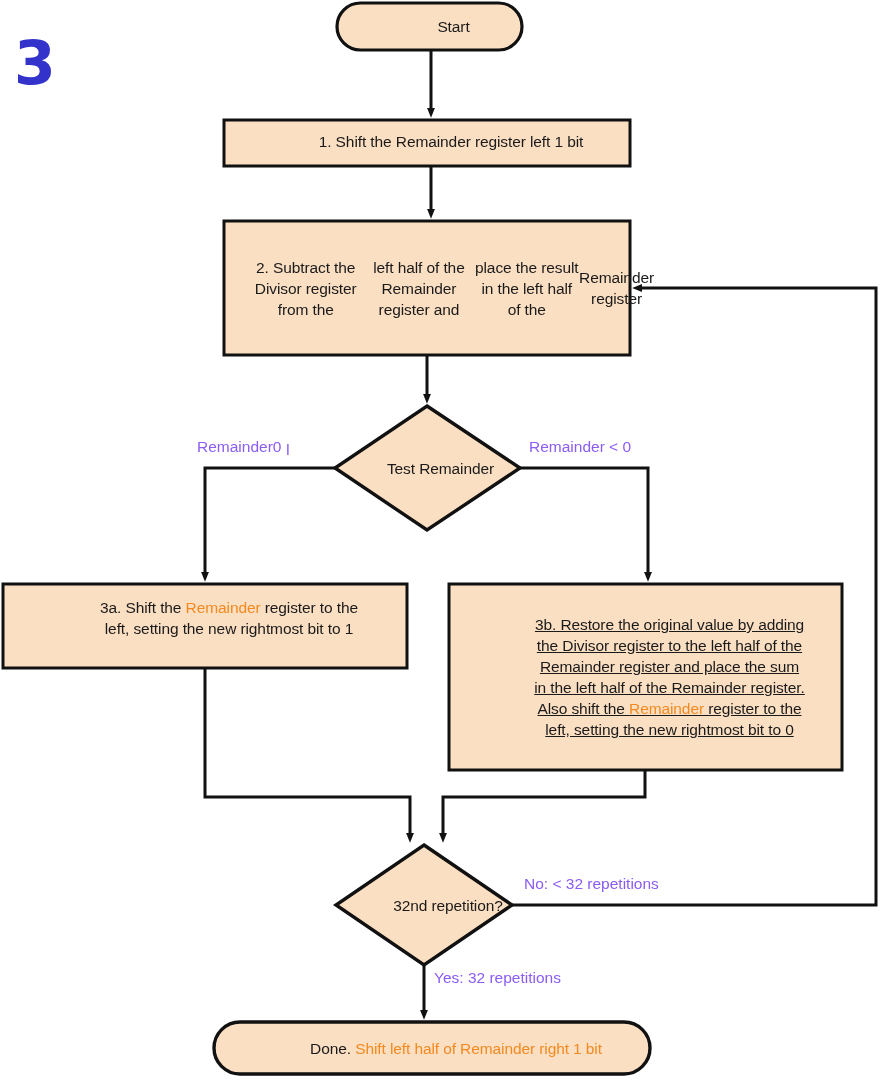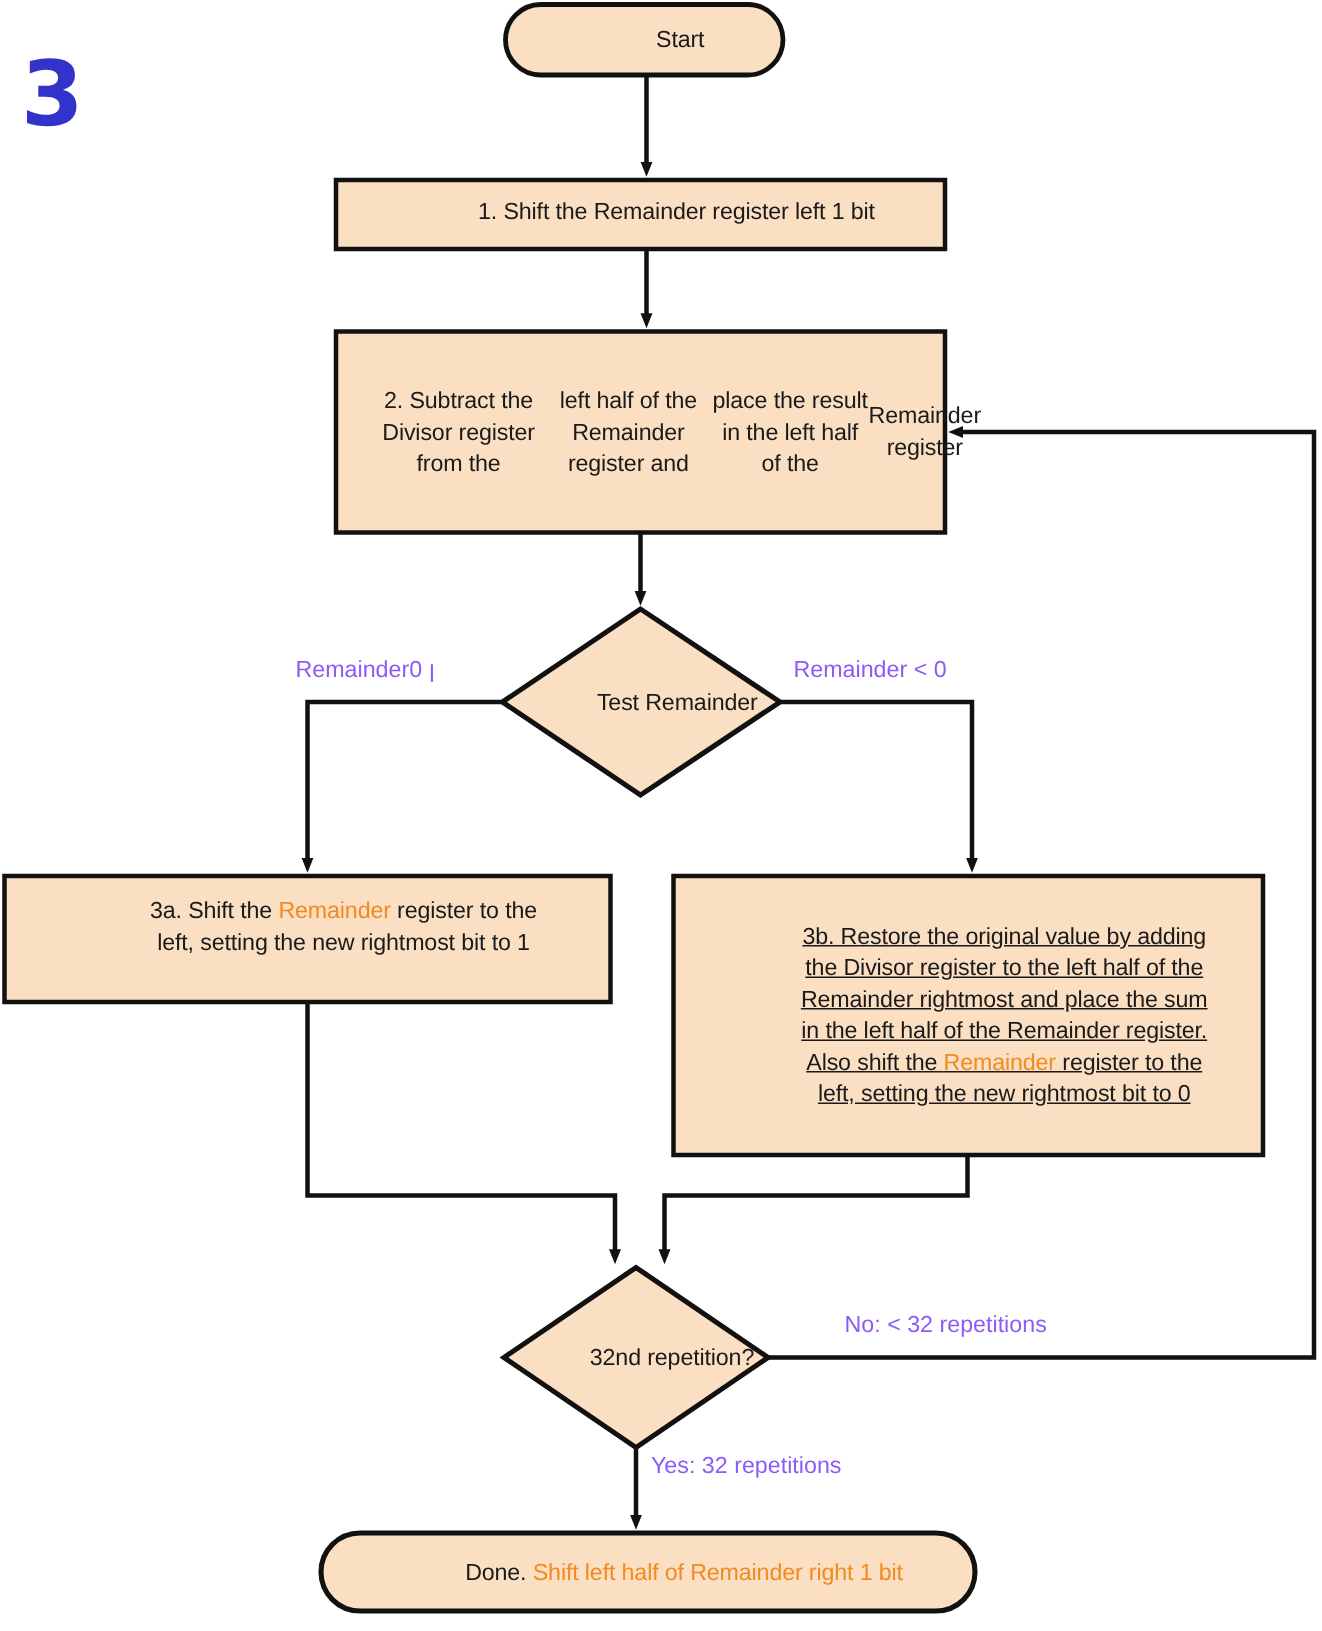--- a/index.html
+++ b/index.html
@@ -81,35 +81,35 @@
     <span>1. Shift the Remainder register left 1 bit</span>
   </div>
 
   <div class="node-text" style="left:224px;top:221px;width:406px;height:134px;flex-direction:row;">
     <span>2. Subtract the Divisor register from the</span>
     <span>left half of the Remainder register and</span>
     <span>place the result in the left half of the</span>
     <span>Remainder register</span>
   </div>
 
-  <div class="node-text" style="left:335px;top:450px;width:185px;height:36px;text-align:right;">
+  <div class="node-text" style="left:324px;top:450px;width:185px;height:36px;text-align:right;">
     <span>Test Remainder</span>
   </div>
 
   <div class="node-text" style="left:3px;top:584px;width:404px;height:68px;flex-direction:column;">
     <span>
       <span>3a. Shift the </span><span class="hl">Remainder</span><span> register to the</span>
     </span>
     <span>left, setting the new rightmost bit to 1</span>
   </div>
 
   <div class="node-text" style="left:449px;top:584px;width:393px;height:186px;flex-direction:column;text-decoration:underline;">
     <span>3b. Restore the original value by adding</span>
     <span>the Divisor register to the left half of the</span>
-    <span>Remainder rightmost and place the sum</span>
+    <span>Remainder register and place the sum</span>
     <span>in the left half of the Remainder register.</span>
     <span>
       <span>Also shift the </span><span class="hl">Remainder</span><span> register to the</span>
     </span>
     <span>left, setting the new rightmost bit to 0</span>
   </div>
 
   <div class="node-text" style="left:336px;top:888px;width:176px;height:34px;">
     <span>32nd repetition?</span>
   </div>
@@ -119,17 +119,17 @@
       <span>Done. </span><span class="hl">Shift left half of Remainder right 1 bit</span>
     </span>
   </div>
 
   <div class="edge-label" style="left:197px;top:437px;">
     <span>Remainder</span><span class="bad-glyph">ן</span> <span>0</span>
   </div>
 
   <div class="edge-label" style="left:529px;top:437px;">Remainder &lt; 0</div>
 
-  <div class="edge-label" style="left:524px;top:874px;margin-left:39px;">No:  &lt; 32 repetitions</div>
+  <div class="edge-label" style="left:524px;top:874px;">No:  &lt; 32 repetitions</div>
 
   <div class="edge-label" style="left:434px;top:968px;">Yes:  32 repetitions</div>
 
 </div>
 
 </body></html>

